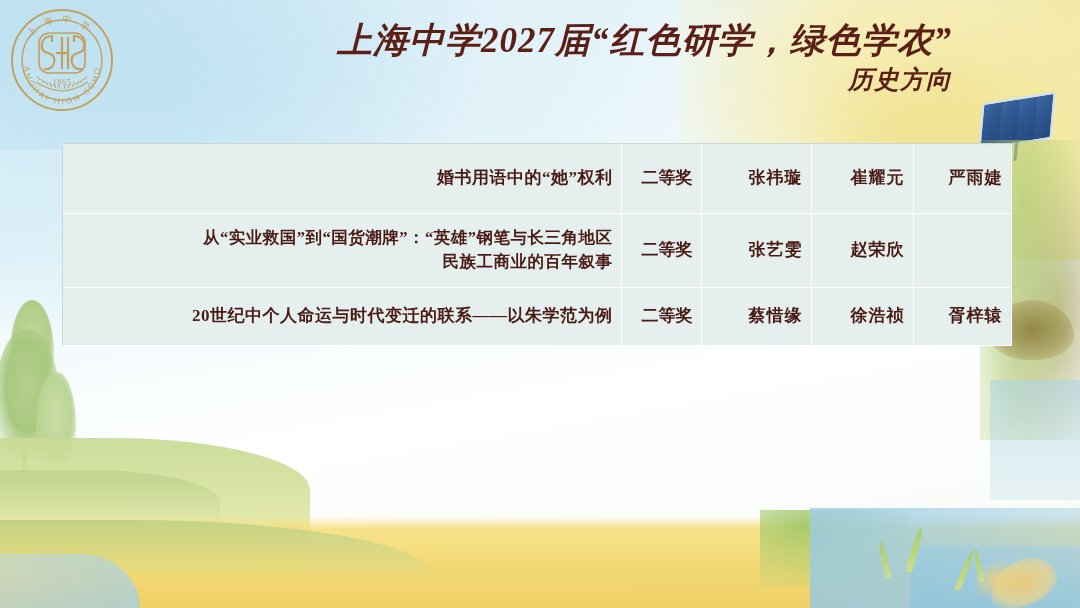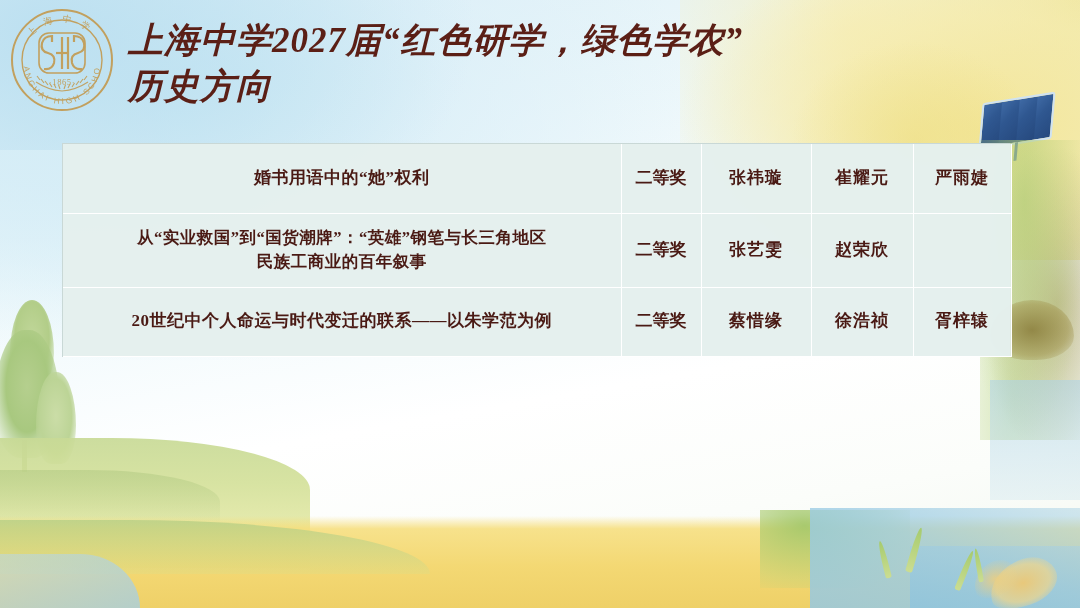--- a/index.html
+++ b/index.html
@@ -230,64 +230,64 @@
     position: absolute;
     left: 8px; top: 6px;
     width: 108px; height: 108px;
   }
 
   
   .title-block {
     position: absolute;
     left: 128px; top: 18px;
     width: 824px;
-    text-align: left;
+    text-align: right;
     line-height: 1.3;
   }
   .title-line {
     font-family: "Liberation Serif", "DejaVu Serif", serif;
     font-weight: bold;
     font-style: italic;
     font-size: 35px;
     letter-spacing: 1px;
     color: #5b1f16;
     white-space: nowrap;
   }
-  .title-line.l2 { font-size: 35px; }
+  .title-line.l2 { font-size: 25px; }
 
   
   .table-wrap {
     position: absolute;
     left: 62px; top: 143px;
     width: 948px;
     border-top: 1px solid #c9d8d6;
     border-left: 1px solid #c9d8d6;
     background: rgba(228,240,237,.88);
   }
   table.award-table {
     width: 100%;
     border-collapse: collapse;
     table-layout: fixed;
   }
   table.award-table td {
     border-right: 1px solid #ffffff;
     border-bottom: 1px solid #ffffff;
     background: rgba(228,240,237,.9);
     color: #4a1a14;
-    text-align: center;
+    text-align: right;
     vertical-align: middle;
     font-family: "Liberation Serif", "DejaVu Serif", serif;
     font-weight: bold;
     font-size: 17px;
     line-height: 1.45;
     padding: 6px 8px;
   }
   table.award-table tr { height: 69px; }
   table.award-table tr.tall { height: 74px; }
-  table.award-table tr:last-child { height: 69px; }
+  table.award-table tr:last-child { height: 58px; }
   .col-title   { width: 558px; }
   .col-award   { width: 80px; }
   .col-name    { width: 110px; }
   .col-name2   { width: 102px; }
   .col-name3   { width: 98px; }
 
   td.title-cell { font-size: 17px; letter-spacing: .5px; }
   td.title-cell.two-line { font-size: 16.5px; }
   td.award-cell { font-size: 16px; font-weight: bold; }
   td.name-cell  { font-size: 18px; letter-spacing: 1px; }

